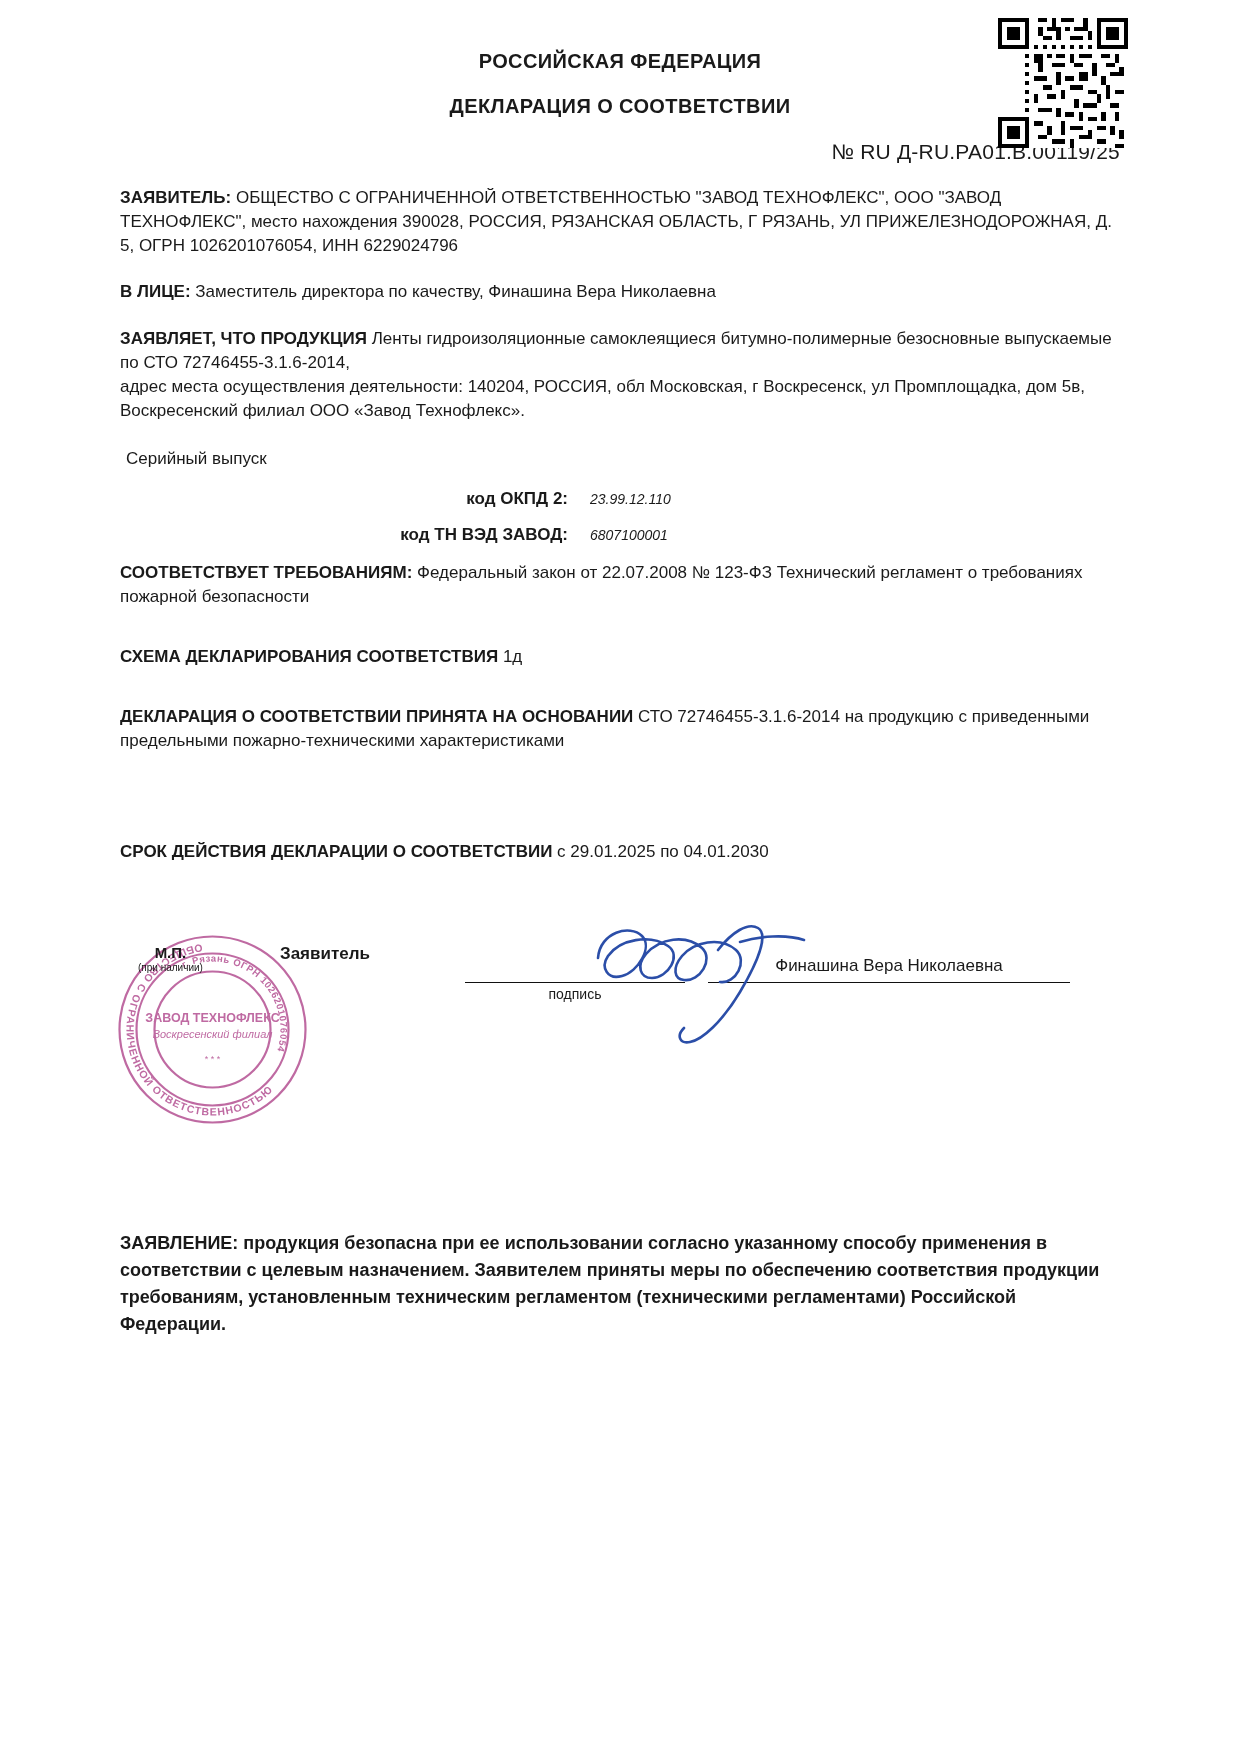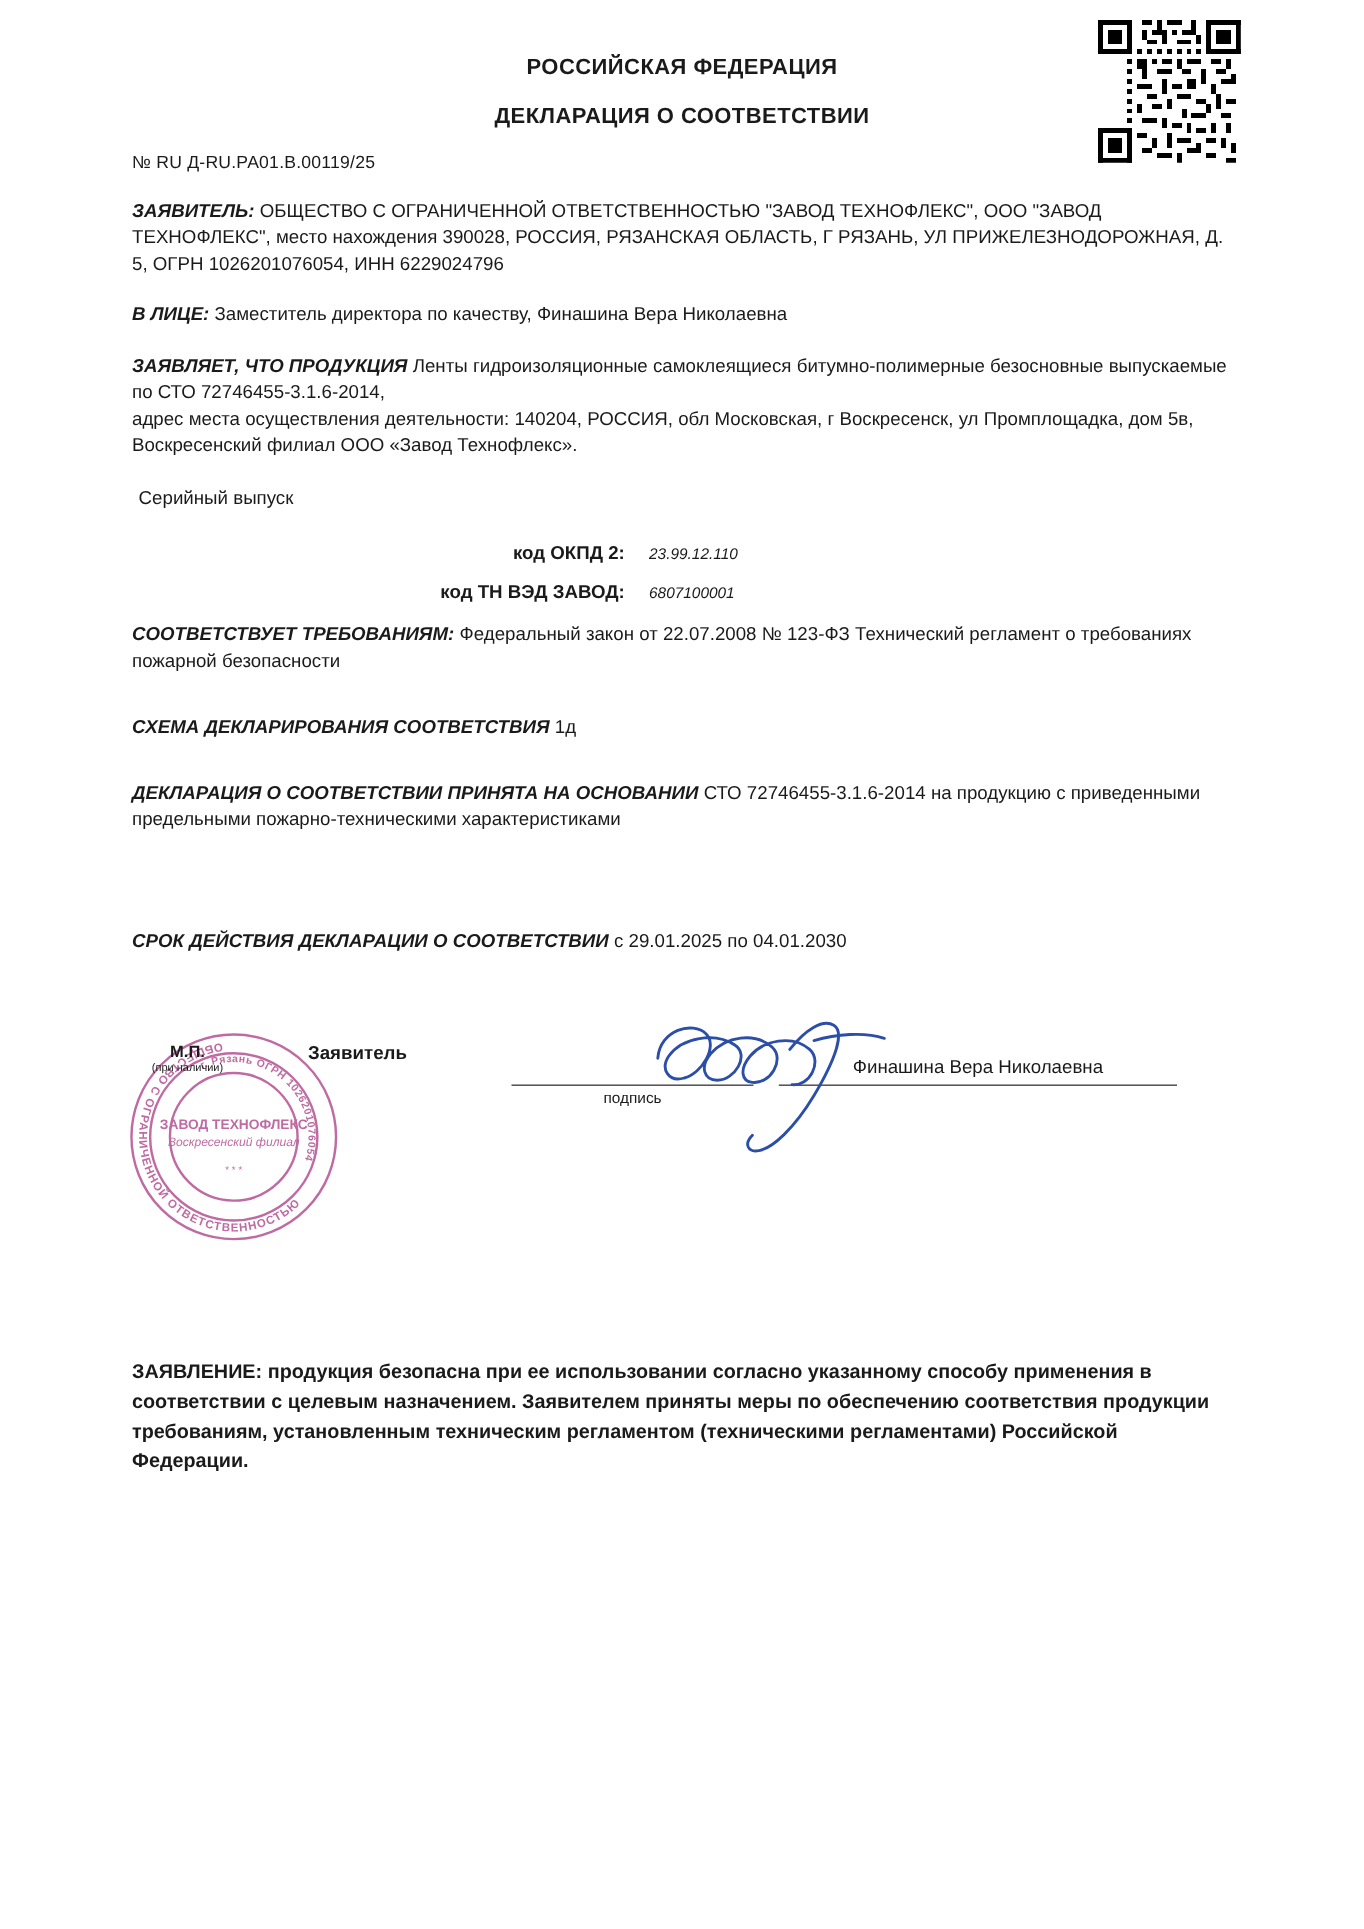--- a/index.html
+++ b/index.html
@@ -42,45 +42,45 @@
     margin: 22px 0 0 0;
   }
   .doc-subtitle {
     text-align: center;
     font-size: 20px;
     font-weight: bold;
     letter-spacing: 0.4px;
     margin: 22px 0 0 0;
   }
   .doc-number {
-    text-align: left;
-    font-size: 16px;
+    text-align: right;
+    font-size: 21px;
     margin: 22px 0 0 0;
     letter-spacing: 0.2px;
   }
 
   
   .block {
     font-size: 17px;
     line-height: 1.42;
     margin-top: 22px;
     text-align: left;
   }
   .block.tight { margin-top: 16px; }
-  .lbl { font-weight: bold; font-style: italic; }
+  .lbl { font-weight: bold; }
 
   .serial {
     font-size: 17px;
     margin-top: 26px;
     padding-left: 6px;
   }
 
   
   .codes {
-    margin-top: 30px;
+    margin-top: 20px;
     width: 100%;
   }
   .codes .row {
     display: flex;
     align-items: baseline;
     margin-bottom: 16px;
   }
   .codes .code-label {
     width: 470px;
     text-align: right;

